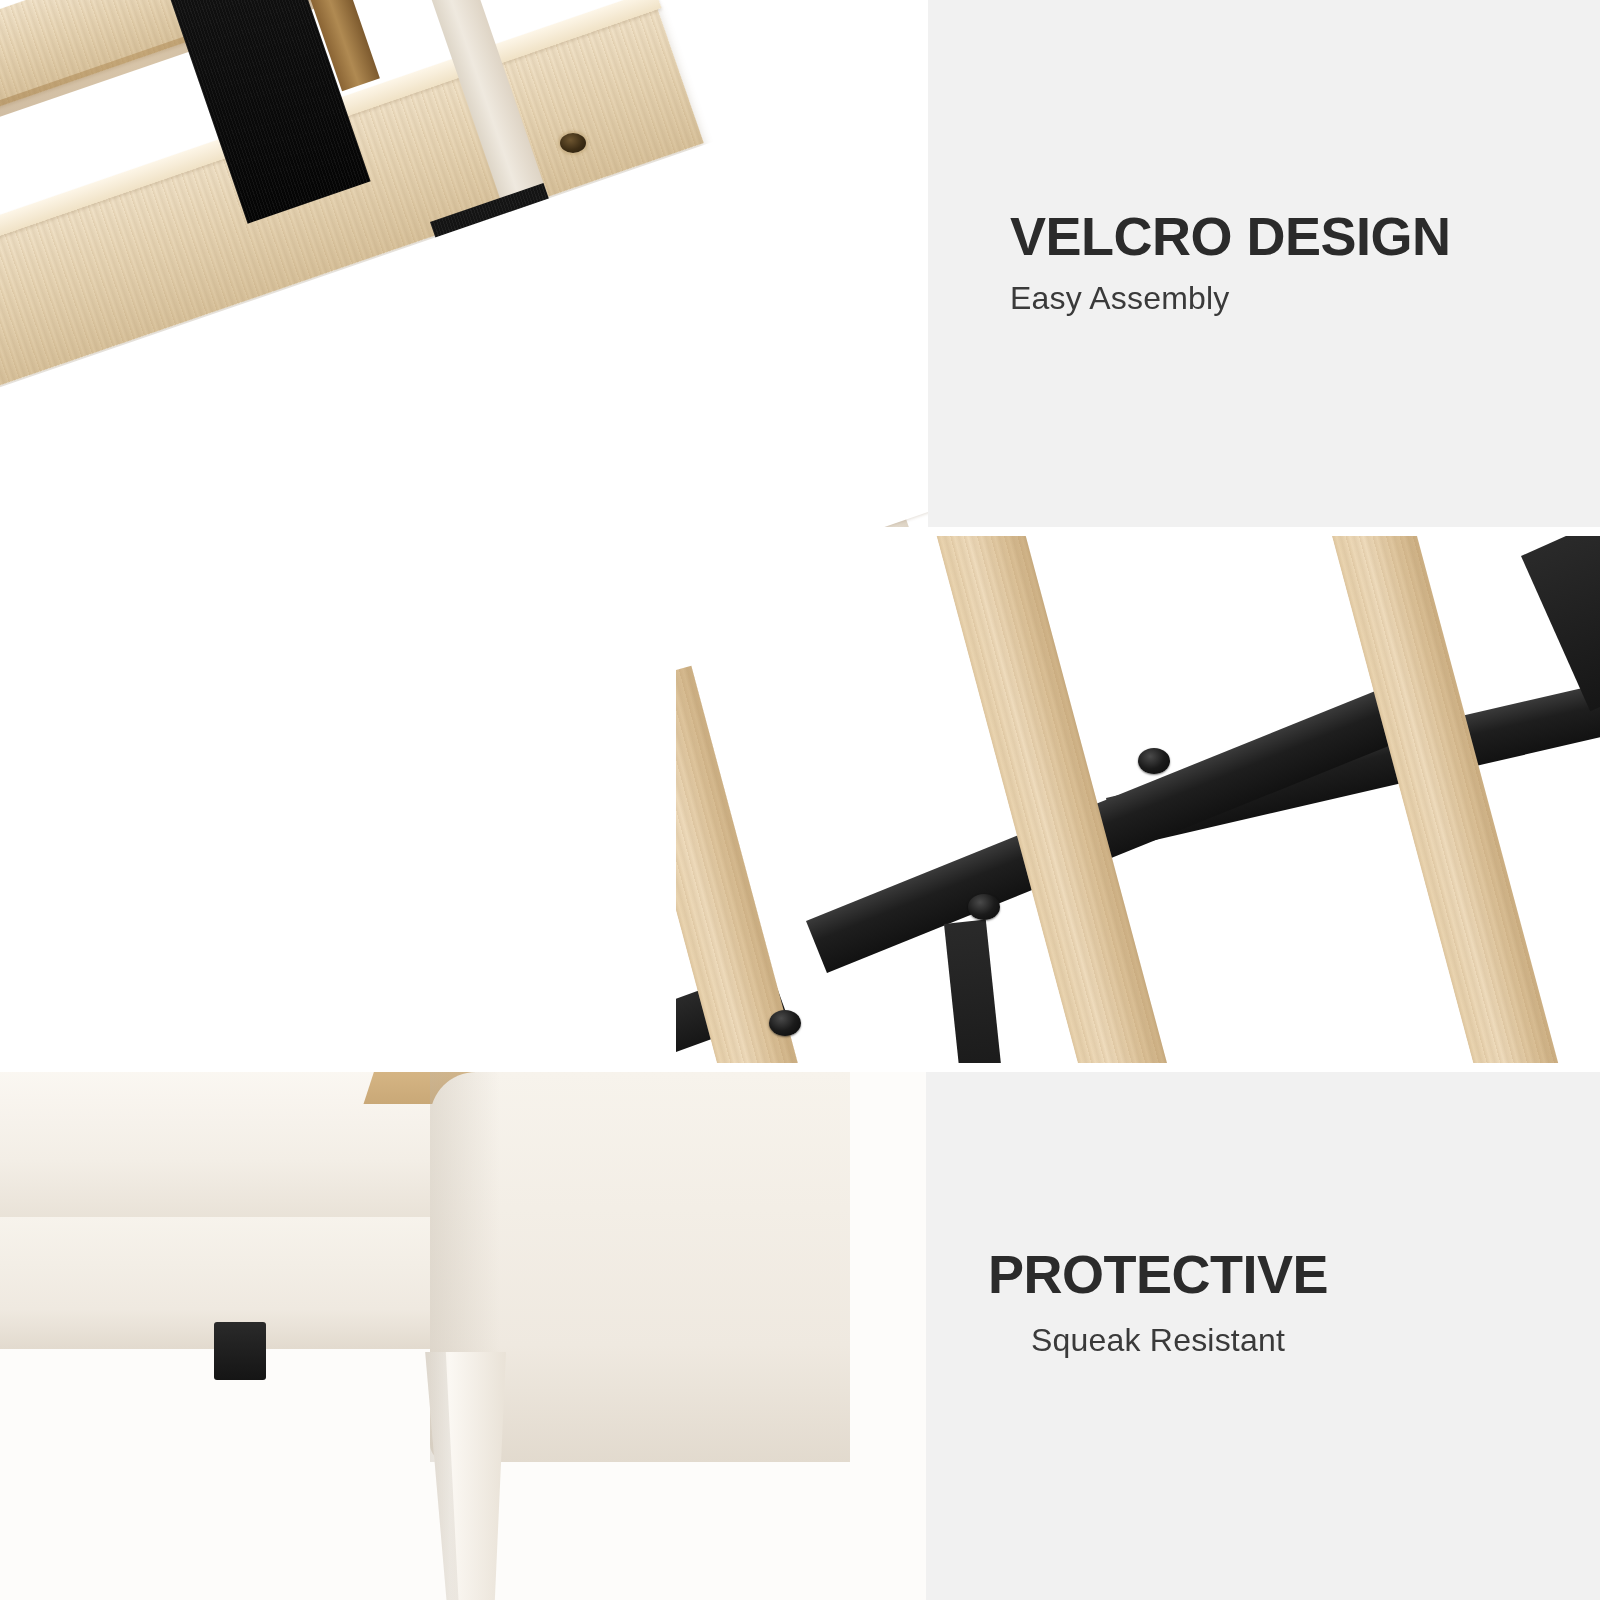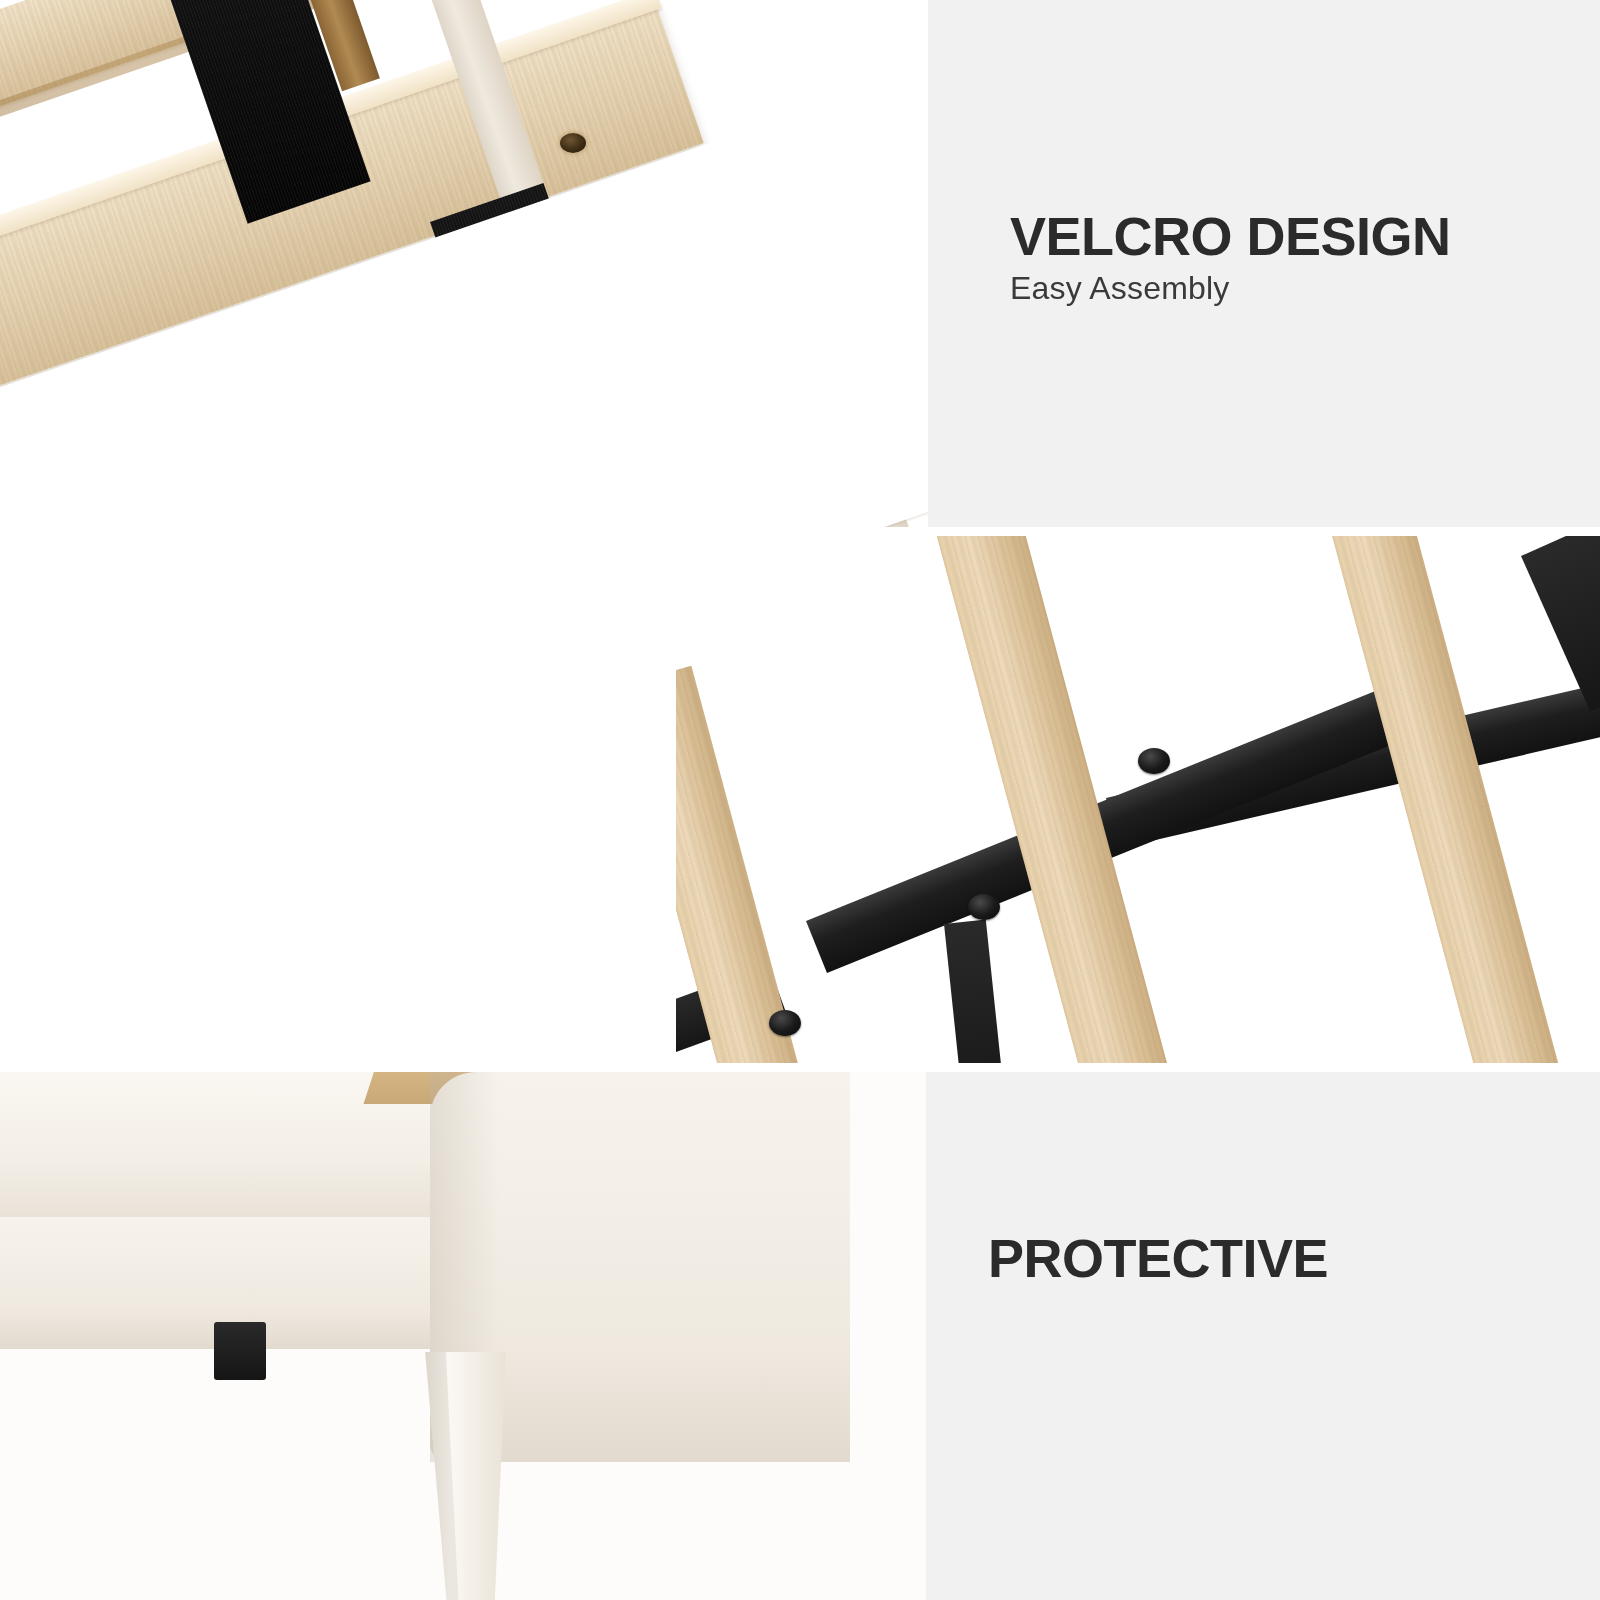--- a/index.html
+++ b/index.html
@@ -45,26 +45,26 @@
   }
   .subline {
     font-size:32px;
     font-weight:normal;
     color:#3a3a3a;
     letter-spacing:0.2px;
     white-space:nowrap;
   }
 
   #velcro-text-block { left:82px; top:206px; text-align:left; }
-  #velcro-text-block .subline { margin-top:4px; }
+  #velcro-text-block .subline { margin-top:14px; }
 
   #foam-text-block { left:80px; top:195px; text-align:left; }
   #foam-text-block .subline { margin-top:14px; text-align:right; }
 
-  #feet-text-block { left:62px; top:156px; text-align:center; }
+  #feet-text-block { left:62px; top:172px; text-align:center; }
   #feet-text-block .headline.l2 { margin-top:4px; }
   #feet-text-block .subline { margin-top:18px; }
 
   
   #photo-velcro { position:absolute; inset:0; background:#ffffff; }
   .v-slat {
     position:absolute;
     background:
       repeating-linear-gradient(90deg,
         rgba(155,120,70,.16) 0px, rgba(155,120,70,0) 3px,
@@ -237,16 +237,17 @@
                   background:linear-gradient(90deg,rgba(170,160,145,.30),rgba(170,160,145,0));"></div>
 
       <div style="position:absolute; left:0; top:300px; width:926px; height:230px;
                   background:linear-gradient(180deg,#fdfcfa 0%, #fbfaf7 100%); z-index:-1;"></div>
     </div>
   </div>
 
   <div class="panel textpanel" id="panel-feet-text">
     <div class="tblock" id="feet-text-block">
       <div class="headline">PROTECTIVE</div>
+      <div class="subline">Squeak Resistant</div>
     </div>
   </div>
 
 </div>
 
 </body></html>

